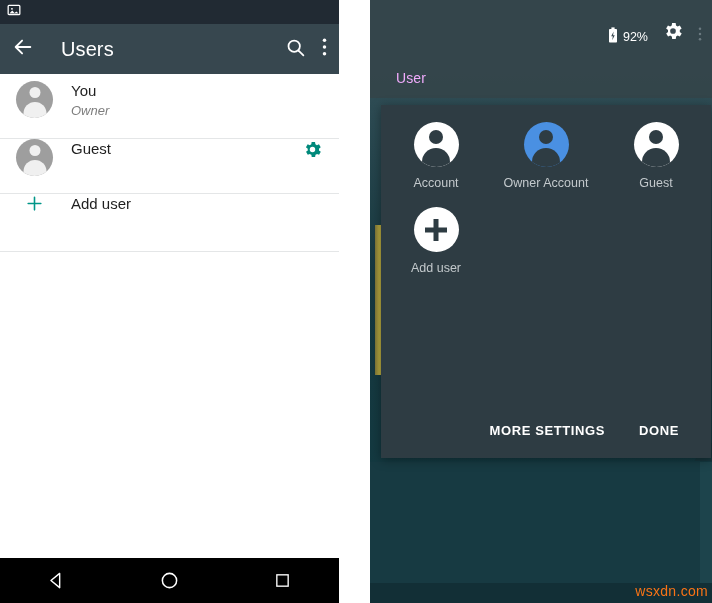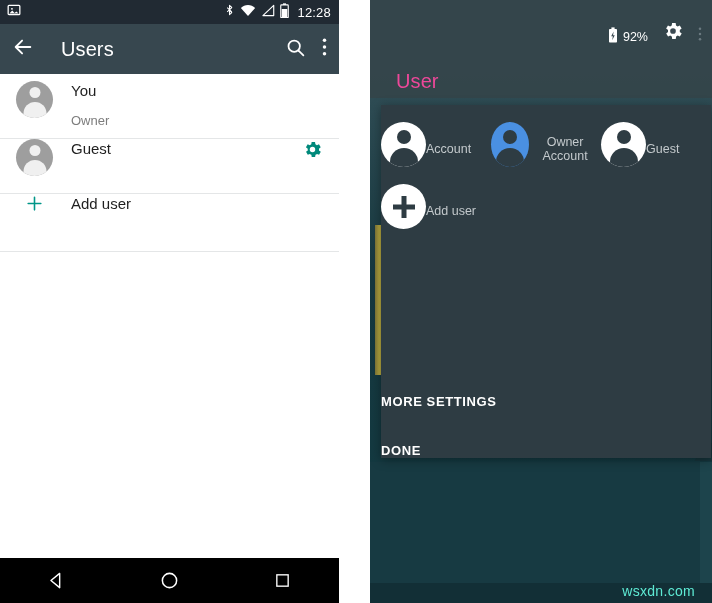--- a/index.html
+++ b/index.html
@@ -137,21 +137,22 @@
   }
   .row-title {
     color: #1f1f1f;
     font-size: 15px;
     line-height: 19px;
   }
   .row-sub {
     color: #7d7d7d;
     font-size: 13px;
     line-height: 17px;
-    margin-top: 12px;
+    margin-top: 2px;
+    font-style: italic;
   }
   .row-trailing { margin-left: auto; display: flex; align-items: center; }
 
   .plus-icon {
     width: 37px; flex: 0 0 37px;
     display: flex; align-items: center; justify-content: center;
     color: #009688;
     font-size: 25px;
     line-height: 1;
     font-weight: 300;
@@ -232,22 +233,22 @@
   }
   .rsb-batt {
     display: flex; align-items: center; gap: 5px;
     color: #ffffff;
     font-size: 12.5px;
   }
 
   #right-heading {
     position: absolute;
     left: 26px; top: 70px;
-    color: #ec4899;
-    font-size: 20px;
+    color: #f0abfc;
+    font-size: 14px;
     z-index: 5;
     letter-spacing: 0.1px;
     text-align: right;
   }
 
   #user-dialog {
     position: absolute;
     left: 11px; top: 105px;
     width: 330px;
     height: 353px;
@@ -257,20 +258,21 @@
     overflow: hidden;
   }
   #dialog-grid {
     display: flex;
     flex-wrap: wrap;
     padding: 17px 0 0 0;
   }
   .user-tile {
     width: 110px;
     display: flex;
+    flex-direction: column;
     align-items: center;
     margin-bottom: 17px;
   }
   .tile-circle {
     width: 45px; height: 45px;
     border-radius: 50%;
     background: #ffffff;
     position: relative;
     overflow: hidden;
   }
@@ -313,47 +315,46 @@
     color: #c3c9cc;
     font-size: 12.5px;
     text-align: center;
   }
   #dialog-actions {
     position: absolute;
     left: 0; bottom: 0;
     width: 330px;
     height: 56px;
     display: flex;
-    align-items: flex-start;
+    align-items: center;
     justify-content: flex-end;
     gap: 34px;
     box-sizing: border-box;
-    padding-right: 22px;
-    flex-direction: column;
+    padding-right: 32px;
   }
   .dialog-action {
     color: #ffffff;
     font-size: 13px;
     font-weight: bold;
     letter-spacing: 0.6px;
   }
 
   #dialog-shadow-tab {
     position: absolute;
     left: 330px; top: 443px;
     width: 18px; height: 18px;
     background: #16343b;
     z-index: 5;
     transform: skewX(-32deg);
   }
 
   #watermark {
     position: absolute;
-    right: 17px; bottom: 4px;
-    color: #5eead4;
+    right: 4px; bottom: 4px;
+    color: #f97316;
     font-size: 14px;
     z-index: 8;
     letter-spacing: 0.3px;
   }
 
   .gap-fill {
     position: absolute;
     left: 339px; top: 0;
     width: 31px; height: 603px;
     background: #ffffff;
@@ -366,45 +367,20 @@
 
   <div id="left-statusbar">
     <div class="sb-left">
       <span>
         <svg width="14" height="14" viewBox="0 0 24 24">
             <rect x="2" y="4" width="20" height="16" rx="1.5" fill="none" stroke="#ffffff" stroke-width="2.2"></rect>
             <circle cx="8.5" cy="10" r="1.6" fill="#ffffff"></circle>
             <path d="M4 18l5-5 4 4 3-2.5 4 3.5z" fill="#ffffff"></path>
           </svg>
       </span>
-    </div>
-    <div class="sb-right">
-      <span>
-        <svg width="11" height="14" viewBox="0 0 24 24">
-            <path d="M12 2v9l5-4.5L12 2zm0 20v-9l5 4.5L12 22zM7 7l10 9M17 7L7 16" stroke="#ffffff" stroke-width="2.3" fill="none" stroke-linejoin="round"></path>
-          </svg>
-      </span>
-      <span>
-        <svg width="16" height="13" viewBox="0 0 24 20">
-            <path d="M12 18.5L1 6.2C4 3.2 7.9 1.6 12 1.6s8 1.6 11 4.6L12 18.5z" fill="#ffffff"></path>
-          </svg>
-      </span>
-      <span>
-        <svg width="14" height="13" viewBox="0 0 22 20">
-            <path d="M20 2v16H3L20 2z" fill="none" stroke="#ffffff" stroke-width="1.8" stroke-linejoin="round"></path>
-          </svg>
-      </span>
-      <span>
-        <svg width="9" height="15" viewBox="0 0 12 20">
-            <rect x="4" y="0.5" width="4" height="2" fill="#ffffff"></rect>
-            <rect x="1" y="2.5" width="10" height="17" rx="1" fill="none" stroke="#ffffff" stroke-width="1.5"></rect>
-            <rect x="2.3" y="8" width="7.4" height="11" fill="#ffffff"></rect>
-          </svg>
-      </span>
-      <span class="sb-clock">12:28</span>
     </div>
   </div>
 
   <div id="left-toolbar">
     <span>
       <svg width="22" height="22" viewBox="0 0 24 24">
           <path d="M20 12H4M11 5l-7 7 7 7" stroke="#ffffff" stroke-width="2" fill="none" stroke-linecap="round" stroke-linejoin="round"></path>
         </svg>
     </span>
     <span class="tb-title">Users</span>

